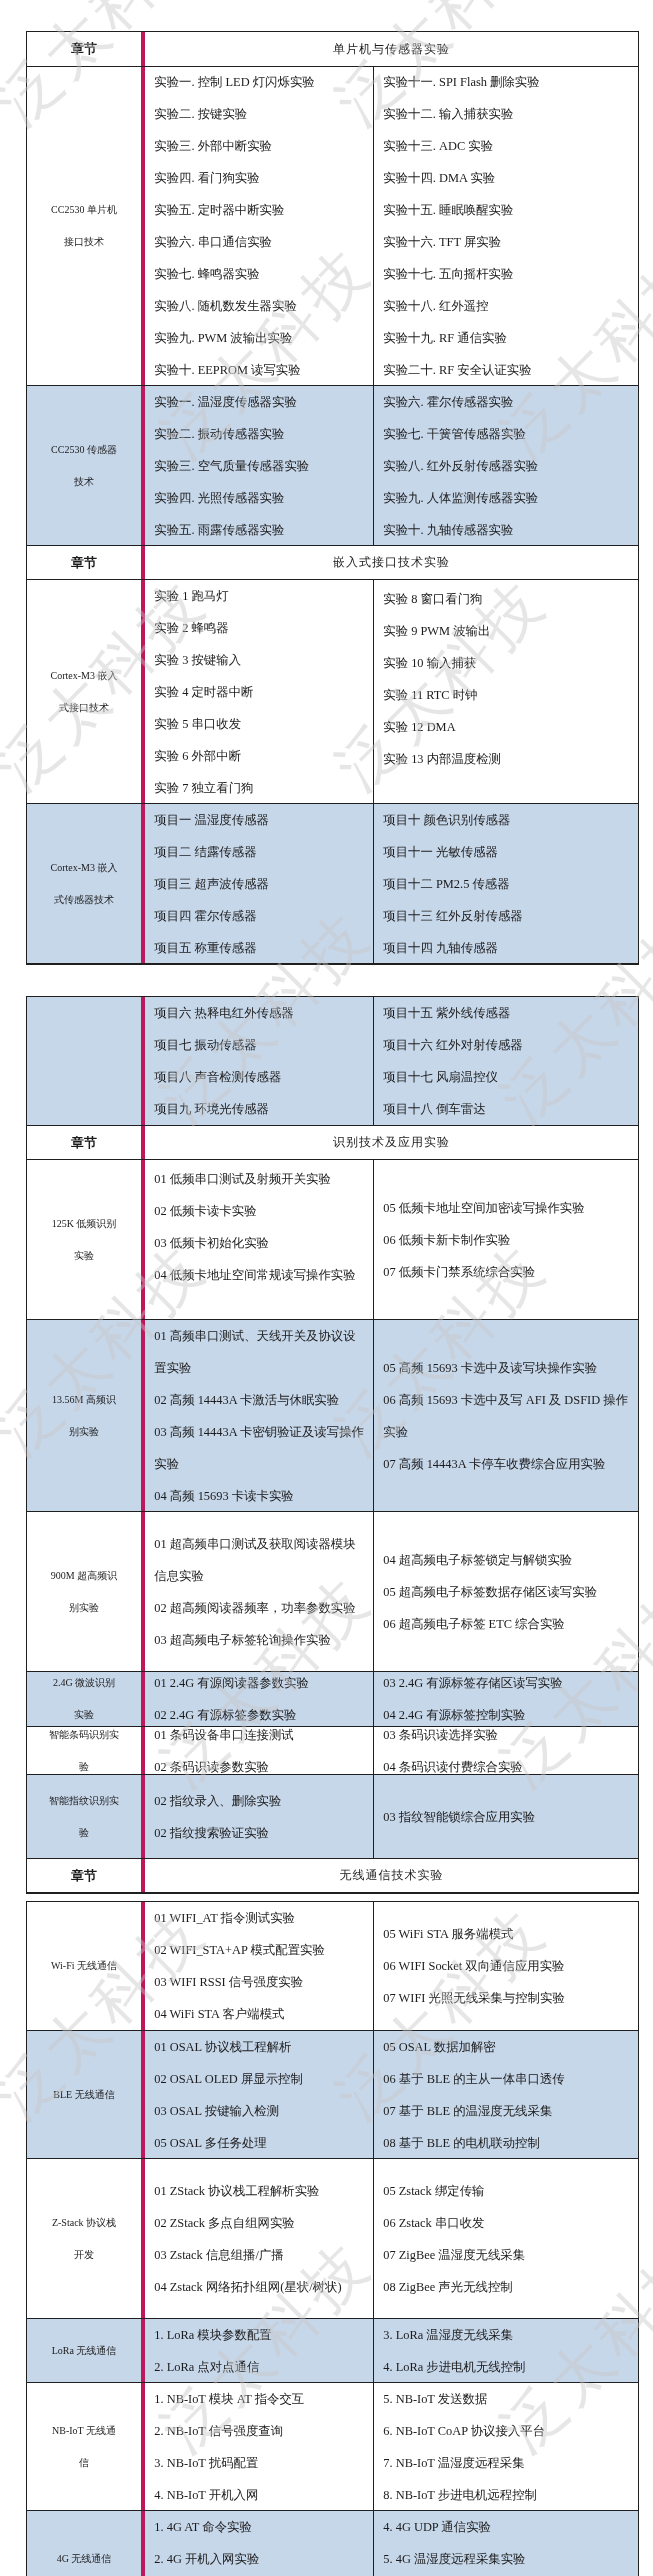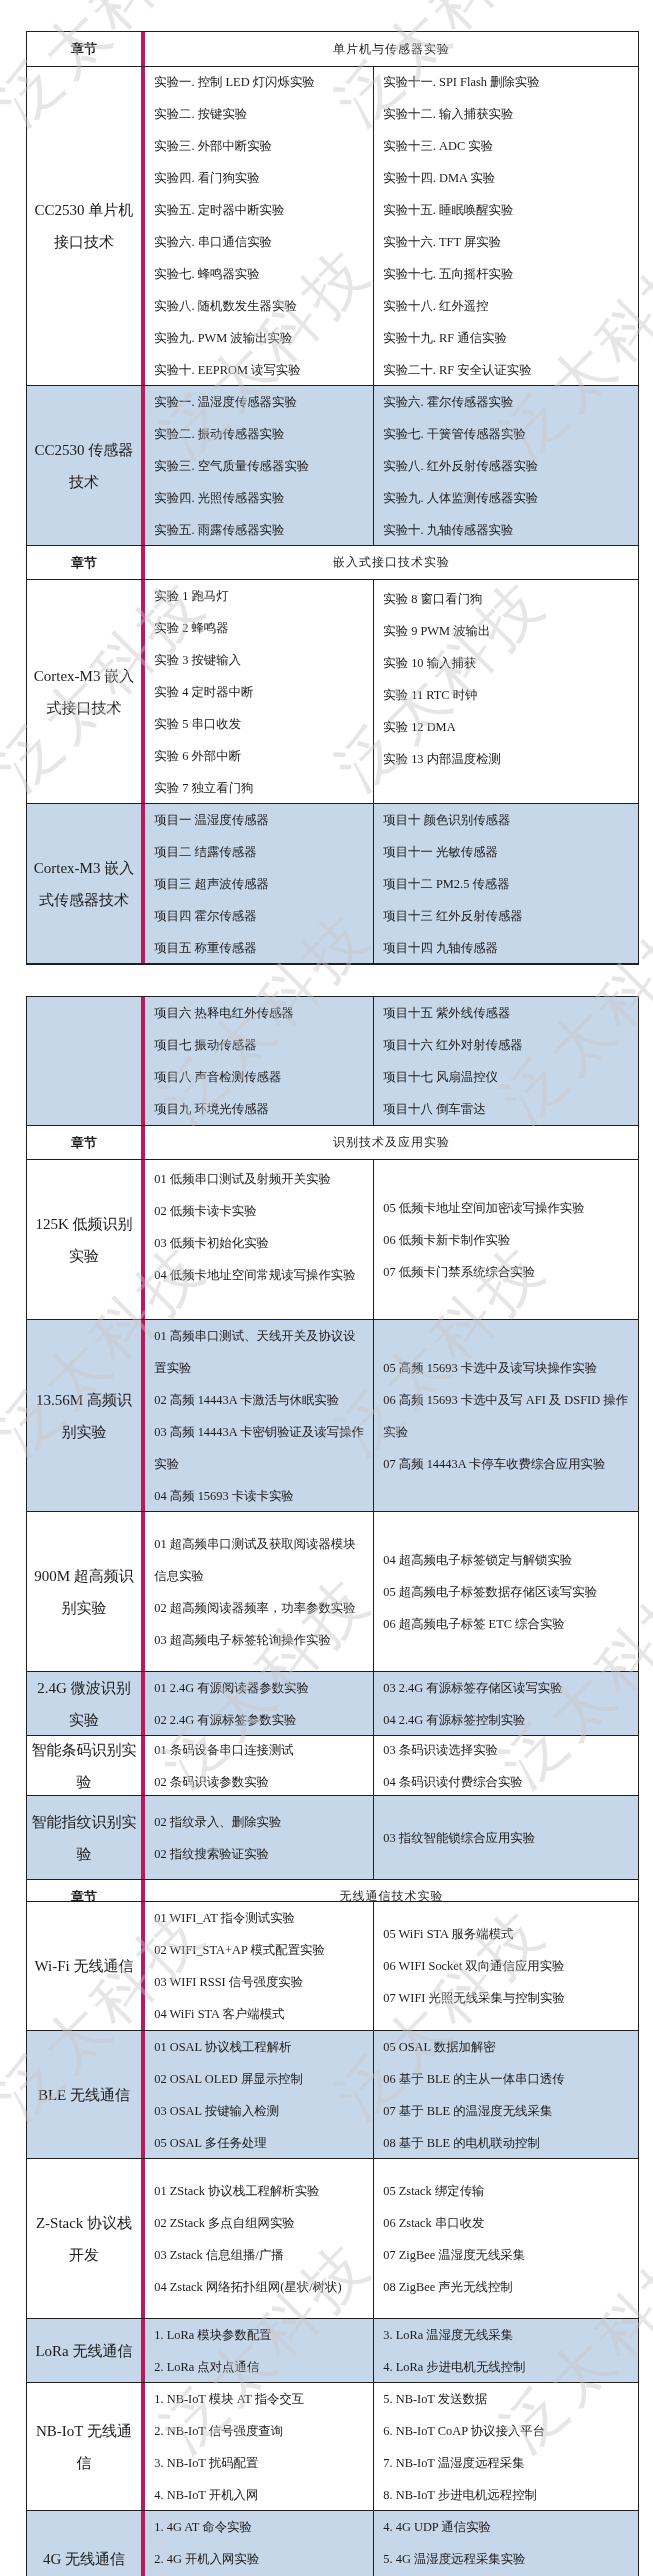--- a/index.html
+++ b/index.html
@@ -7,21 +7,21 @@
        font-family:"Liberation Serif","DejaVu Serif",serif;color:#1b1b1b;}
   .page{position:absolute;inset:0;background:#ffffff;}
   .piece{position:absolute;left:26px;width:611px;background:#ffffff;
          border:1px solid #1f1f1f;border-bottom-width:2.1px;box-sizing:content-box;z-index:1;}
   .block{display:flex;box-sizing:border-box;}
   .block + .block{border-top:1px solid #1f1f1f;}
   .block.blue{background:#c7d7ea;}
   .label-cell{flex:0 0 118px;width:118px;border-right:4px solid #be185d;
               display:flex;flex-direction:column;justify-content:center;align-items:center;
               text-align:center;box-sizing:border-box;}
-  .label-line{font-size:15px;line-height:32px;white-space:nowrap;}
+  .label-line{font-size:10px;line-height:32px;white-space:nowrap;}
   .header-title{flex:1;display:flex;align-items:center;justify-content:center;
                 font-weight:normal;font-size:12px;letter-spacing:1px;}
   .chapter{font-weight:bold;font-size:13px;}
   .col{display:flex;flex-direction:column;justify-content:center;
        padding:0 7.2px 0 9.3px;box-sizing:border-box;}
   .col.top{justify-content:flex-start;padding-top:3.1px;}
   .col-left{flex:0 0 229px;width:229px;border-right:1px solid #1f1f1f;}
   .col-right{flex:1;}
   .item{font-size:12.4px;line-height:32px;}
   .wm{position:absolute;z-index:3;font-size:61px;color:#c6c6c6;opacity:.42;
@@ -205,35 +205,35 @@
             <div class="item">01 超高频串口测试及获取阅读器模块信息实验</div>
             <div class="item">02 超高频阅读器频率，功率参数实验</div>
             <div class="item">03 超高频电子标签轮询操作实验</div>
           </div>
           <div class="col col-right">
             <div class="item">04 超高频电子标签锁定与解锁实验</div>
             <div class="item">05 超高频电子标签数据存储区读写实验</div>
             <div class="item">06 超高频电子标签 ETC 综合实验</div>
           </div>
         </div>
-        <div class="block section-block blue" style="height: 64px;">
+        <div class="block section-block blue" style="height: 55px;">
           <div class="label-cell">
             <div class="label-line">2.4G 微波识别</div>
             <div class="label-line">实验</div>
           </div>
           <div class="col col-left">
             <div class="item">01 2.4G 有源阅读器参数实验</div>
             <div class="item">02 2.4G 有源标签参数实验</div>
           </div>
           <div class="col col-right">
             <div class="item">03 2.4G 有源标签存储区读写实验</div>
             <div class="item">04 2.4G 有源标签控制实验</div>
           </div>
         </div>
-        <div class="block section-block" style="height: 60px;">
+        <div class="block section-block" style="height: 48px;">
           <div class="label-cell">
             <div class="label-line">智能条码识别实</div>
             <div class="label-line">验</div>
           </div>
           <div class="col col-left">
             <div class="item">01 条码设备串口连接测试</div>
             <div class="item">02 条码识读参数实验</div>
           </div>
           <div class="col col-right">
             <div class="item">03 条码识读选择实验</div>

